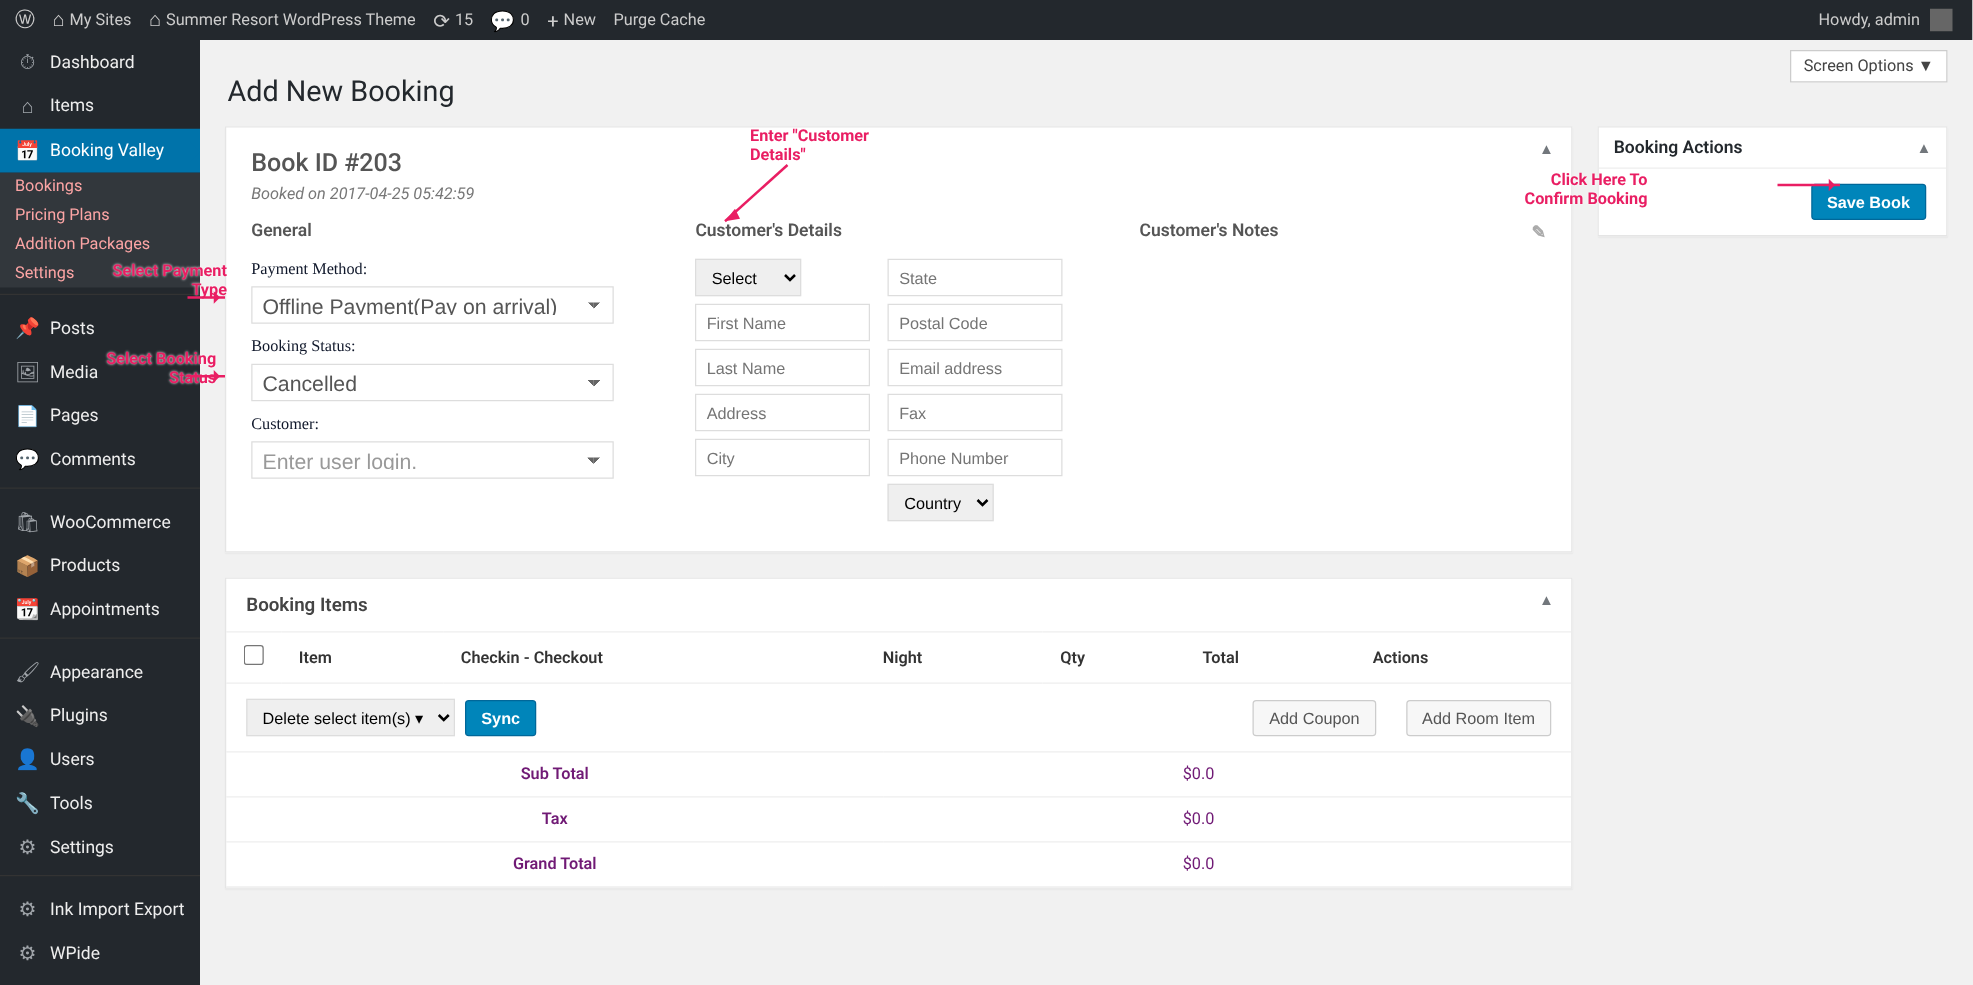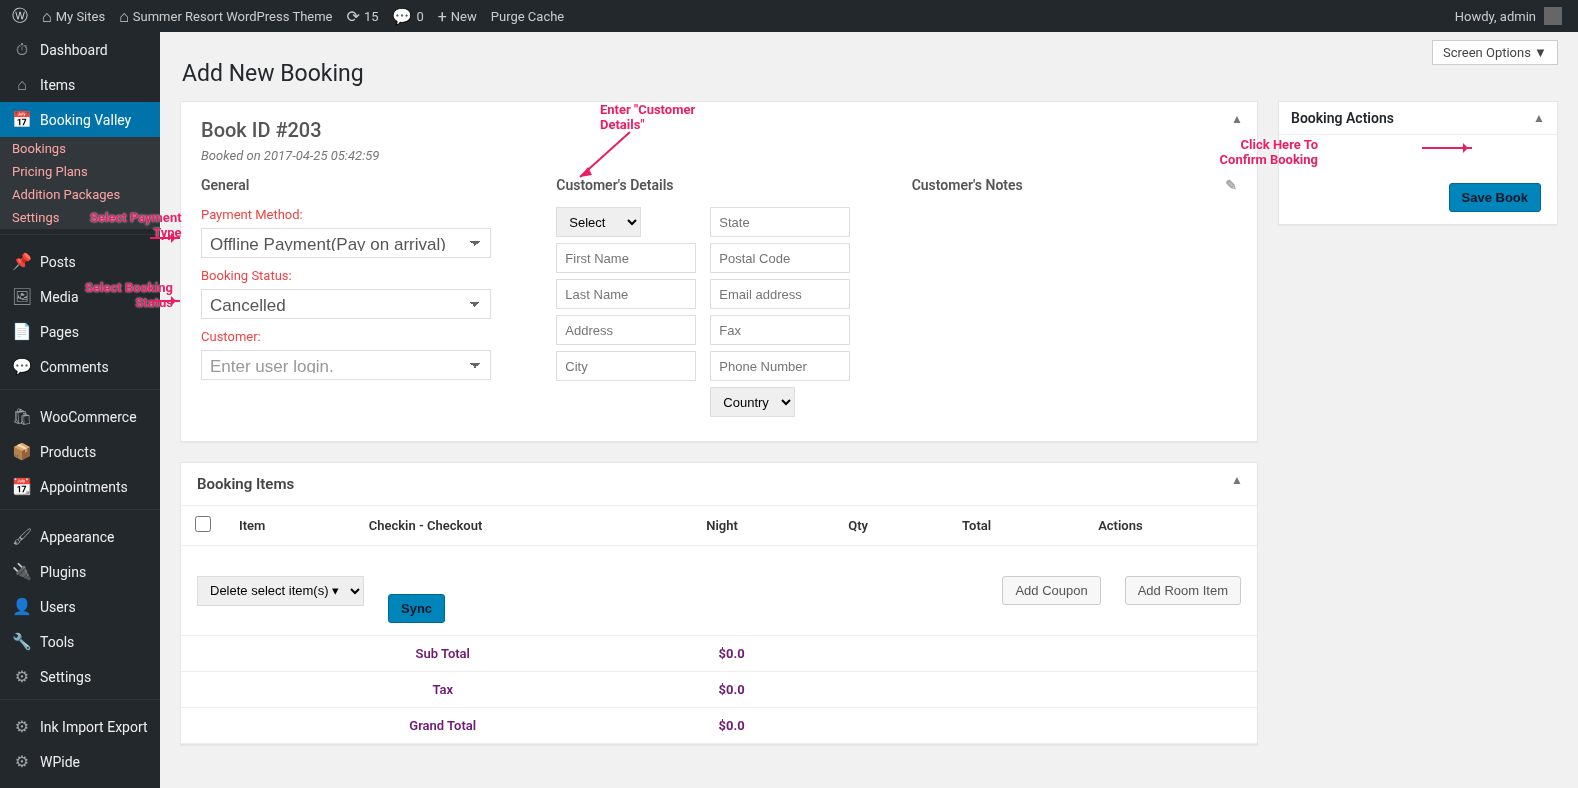--- a/index.html
+++ b/index.html
@@ -42,43 +42,43 @@
 .postbox .handle .toggle { cursor: pointer; color: #72777c; font-size: 12px; }
 .postbox .inside { padding: 12px 16px; }
 
 
 .book-header { padding: 16px 20px 0; }
 .book-header h2 { font-size: 20px; font-weight: 500; color: #555; }
 .book-header .sub { font-style: italic; color: #777; margin: 6px 0 14px; font-size: 13px; }
 .detail-cols { display: flex; gap: 30px; padding: 0 20px 24px; }
 .detail-col { flex: 1; }
 .detail-col h3 { font-size: 14px; color: #555; margin-bottom: 14px; font-weight: 600; }
-.form-label { font-size: 13px; color: #ef4444; margin-bottom: 6px; margin-top: 10px; display: block; }
+.form-label { font-size: 13px; color: #0f172a; margin-bottom: 6px; margin-top: 10px; display: block; font-family: Liberation Serif, serif; }
 .form-select, .form-input { width: 100%; max-width: 290px; border: 1px solid #ddd; padding: 6px 8px; font-size: 17px; background: #fff; color: #555; height: 30px; }
 .form-select { appearance: none; background-image: linear-gradient(45deg, transparent 50%, #666 50%), linear-gradient(135deg, #666 50%, transparent 50%); background-position: calc(100% - 15px) 12px, calc(100% - 10px) 12px; background-size: 5px 5px; background-repeat: no-repeat; }
 .cust-fields { display: flex; gap: 14px; }
 .cust-fields .fcol { display: flex; flex-direction: column; gap: 6px; }
 .cust-fields input, .cust-fields select { width: 140px; border: 1px solid #ddd; padding: 6px 8px; font-size: 13px; height: 30px; }
 .small-sel { width: 85px !important; }
 .edit-icon { color: #aaa; cursor: pointer; font-size: 14px; float: right; }
 .box-toggle { position: absolute; right: 14px; top: 10px; color: #72777c; cursor: pointer; font-size: 12px; }
 
 
 .items-head { padding: 12px 16px; border-bottom: 0; }
 .items-head h2 { font-size: 15px; font-weight: 600; color: #444; }
 table.items { width: 100%; border-collapse: collapse; }
 table.items th { text-align: left; font-size: 13px; color: #333; font-weight: 600; padding: 10px 14px; border-top: 1px solid #eee; border-bottom: 1px solid #eee; }
 table.items td { padding: 10px 14px; font-size: 13px; color: #701a75; border-bottom: 1px solid #eee; }
 .cb { width: 16px; height: 16px; }
 .actions-row { padding: 12px 16px; display: flex; justify-content: space-between; align-items: center; }
 .btn { border: 1px solid #ccc; background: #f7f7f7; padding: 6px 12px; font-size: 13px; cursor: pointer; border-radius: 3px; color: #555; }
-.btn-primary { background: #0085ba; border-color: #006799; color: #0f172a; font-weight: 600; margin-top: 36px; }
+.btn-primary { background: #0085ba; border-color: #006799; color: #ffffff; font-weight: 600; }
 .sel-bulk { border: 1px solid #ddd; padding: 5px 8px; font-size: 13px; height: 30px; }
 .totals-row td { text-align: center; font-weight: 600; color: #444; }
-.totals-row td.amt { text-align: left; padding-right: 60px; font-weight: 700; }
+.totals-row td.amt { text-align: center; padding-right: 60px; font-weight: 400; }
 
 
 .anno { position: absolute; color: #e91e63; font-weight: bold; font-size: 13px; pointer-events: none; text-shadow: 0 0 2px #fff; }
 .arrow-h { position: absolute; height: 2px; background: #e91e63; pointer-events: none; }
 .arrow-h::after { content: ""; position: absolute; right: -1px; top: -4px; border: 5px solid transparent; border-left-color: #e91e63; }
 .arrow-diag { position: absolute; pointer-events: none; }
 </style>
 </head>
 <body>
 
@@ -263,21 +263,21 @@
               <th>Item</th>
               <th>Checkin - Checkout</th>
               <th>Night</th>
               <th>Qty</th>
               <th>Total</th>
               <th>Actions</th>
             </tr>
               </thead>
           </table>
           <div class="actions-row">
-            <div style="display:flex;gap:24px;align-items:center;">
+            <div style="display:flex;gap:8px;align-items:center;">
               <select class="sel-bulk"><option>Delete select item(s) ▾</option></select>
               <button class="btn btn-primary">Sync</button>
             </div>
             <div style="display:flex;gap:24px;">
               <button class="btn">Add Coupon</button>
               <button class="btn">Add Room Item</button>
             </div>
           </div>
           <table class="items" style="border-top:1px solid #eee;">
             <tbody>

